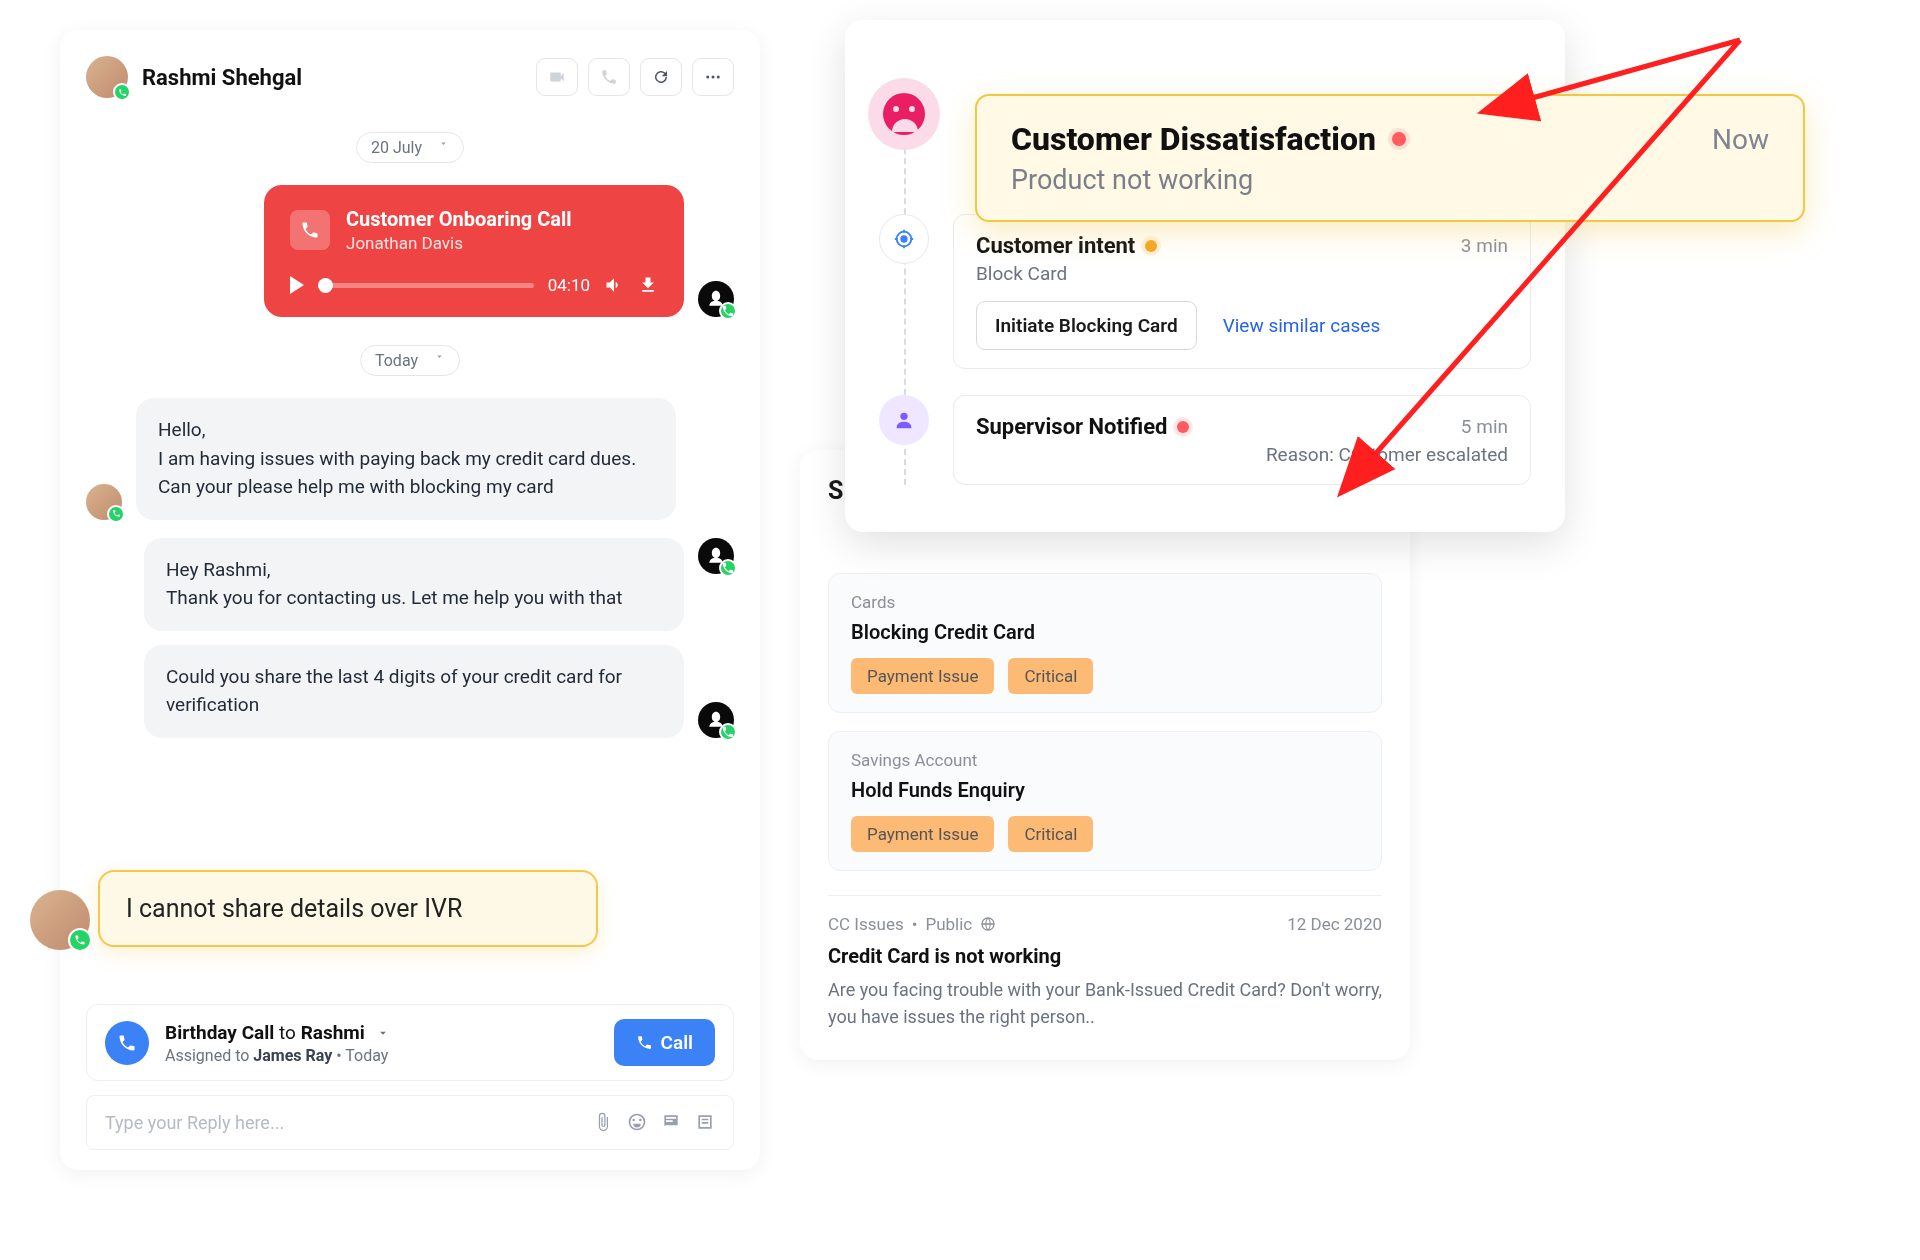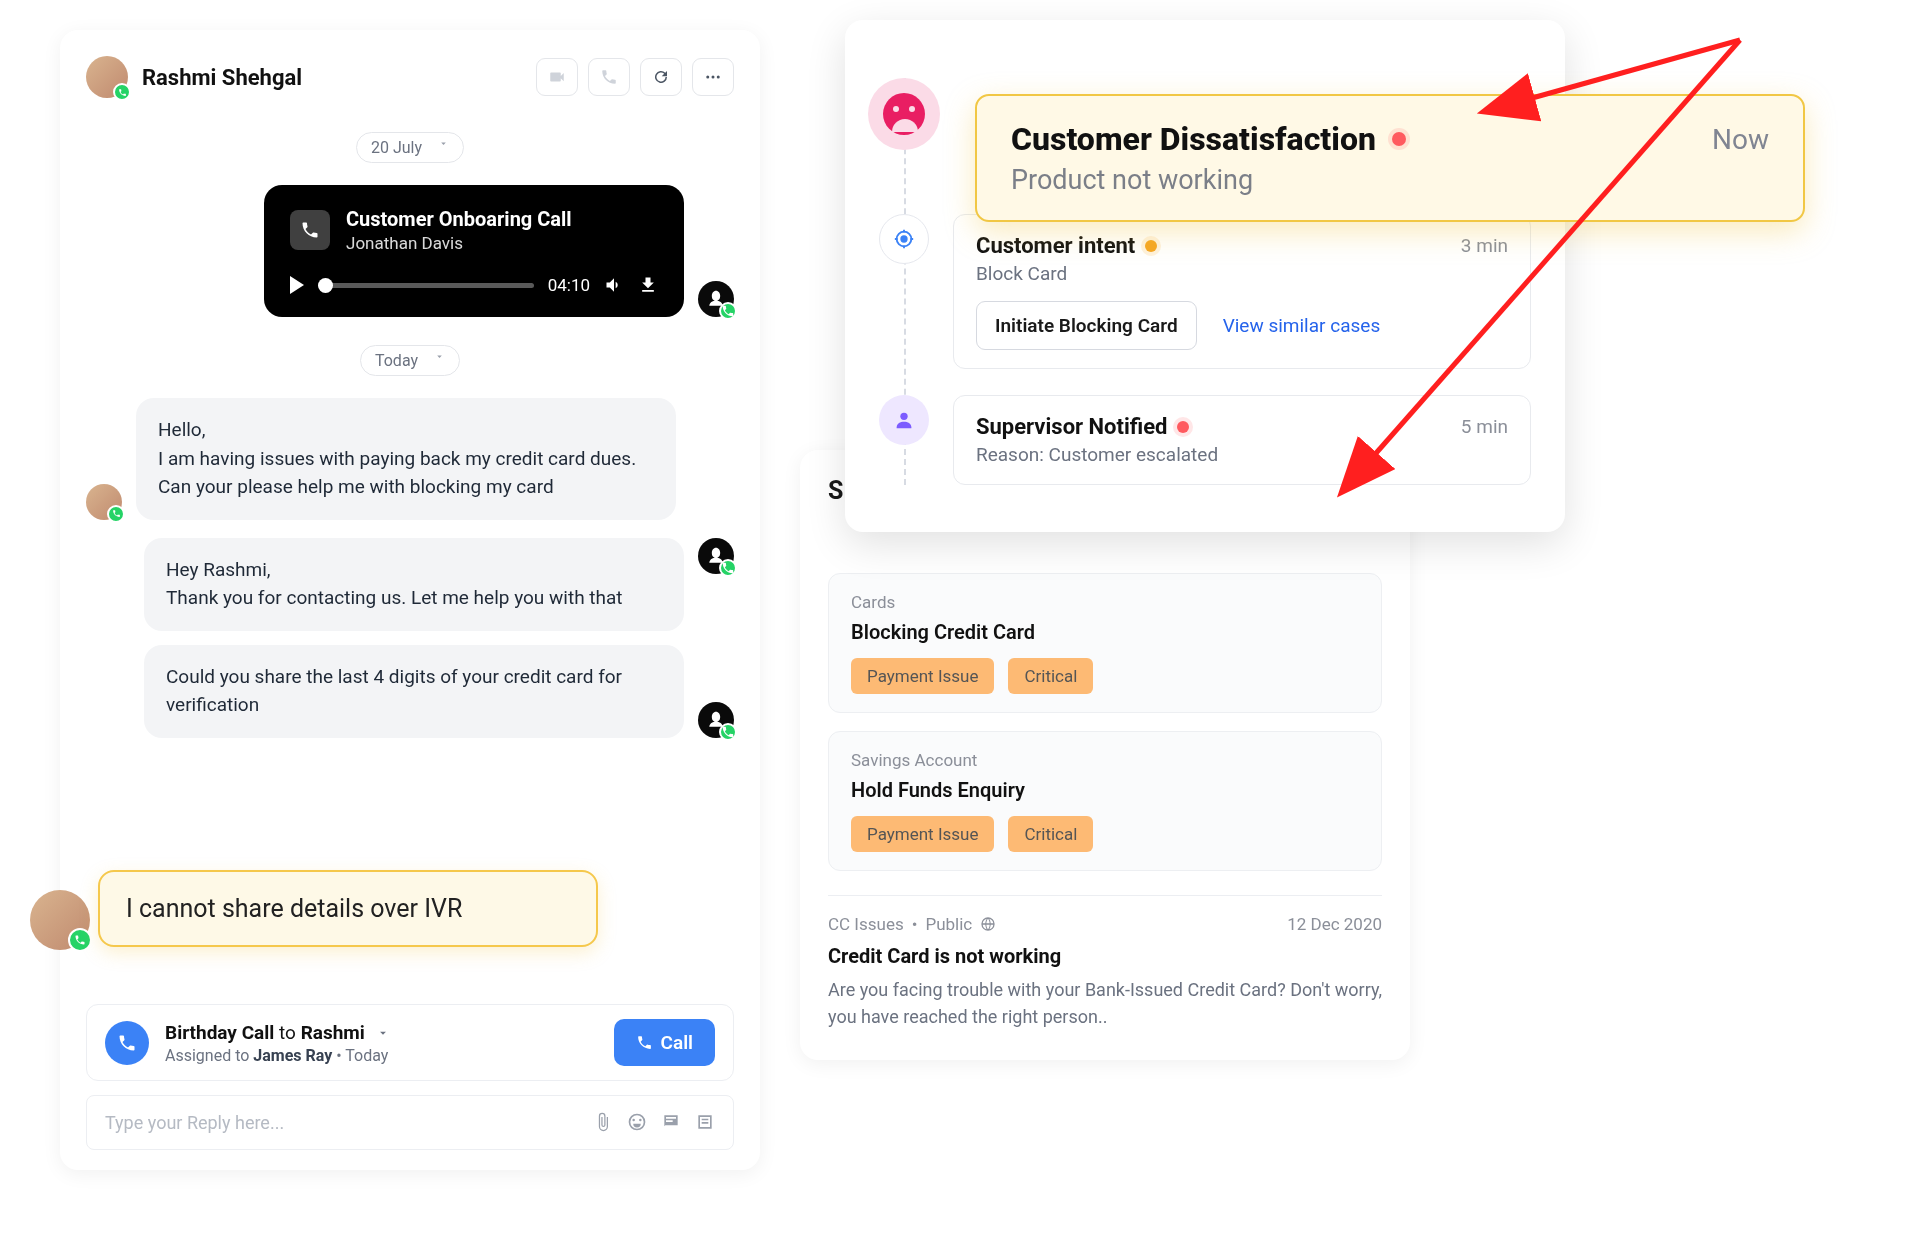--- a/index.html
+++ b/index.html
@@ -16,21 +16,21 @@
   .presence{position:absolute;right:-3px;bottom:-3px;width:18px;height:18px;border-radius:50%;background:#25d366;border:2px solid #fff;display:flex;align-items:center;justify-content:center;}
   .presence svg{width:9px;height:9px;fill:#fff;}
   .contact-name{font-size:22px;font-weight:700;color:#111;}
   .header-actions{display:flex;gap:10px;}
   .hbtn{width:42px;height:38px;border:1px solid #e4e6ea;border-radius:9px;background:#fff;display:flex;align-items:center;justify-content:center;cursor:pointer;}
   .hbtn svg{width:18px;height:18px;fill:#4b5563;}
   .hbtn.disabled svg{fill:#cfd3da;}
   .date-chip{align-self:center;margin-top:34px;border:1px solid #e4e6ea;border-radius:999px;padding:5px 14px;font-size:16px;color:#6b7280;display:flex;align-items:flex-start;gap:16px;}
   .date-chip svg{width:11px;height:11px;fill:#9aa0ab;}
   .audio-row{display:flex;justify-content:flex-end;align-items:flex-end;gap:14px;margin-top:22px;}
-  .audio-card{background:#000000;color:#fff;border-radius:18px;padding:22px 26px;width:420px;}
+  .audio-card{background:#ef4444;color:#fff;border-radius:18px;padding:22px 26px;width:420px;}
   .audio-top{display:flex;gap:16px;align-items:center;}
   .audio-icon{width:40px;height:40px;border-radius:8px;background:rgba(255,255,255,.25);display:flex;align-items:center;justify-content:center;}
   .audio-icon svg{width:20px;height:20px;fill:#fff;}
   .audio-title{font-size:20px;font-weight:700;}
   .audio-sub{font-size:17px;opacity:.85;margin-top:2px;}
   .audio-player{display:flex;align-items:center;gap:14px;margin-top:22px;}
   .play{width:0;height:0;border-left:14px solid #fff;border-top:9px solid transparent;border-bottom:9px solid transparent;}
   .track{flex:1;height:5px;background:rgba(255,255,255,.35);border-radius:3px;position:relative;}
   .thumb{position:absolute;left:0;top:-5px;width:15px;height:15px;border-radius:50%;background:#fff;}
   .time{font-size:17px;}
@@ -338,21 +338,21 @@
         <span>CC Issues</span>
           <span>•</span>
         <span>Public</span>
         <svg viewBox="0 0 24 24" style="width:16px;height:16px;fill:#8b8f99;">
             <path d="M12 2a10 10 0 1 0 0 20 10 10 0 0 0 0-20zm7.9 9H16c-.2-2.8-1-5.3-2.1-7A8 8 0 0 1 19.9 11zM12 4c1.3 1.3 2.3 4 2.5 7h-5C9.7 8 10.7 5.3 12 4zM4.1 11A8 8 0 0 1 10.1 4c-1.1 1.7-1.9 4.2-2.1 7H4.1zm0 2H8c.2 2.8 1 5.3 2.1 7A8 8 0 0 1 4.1 13zM12 20c-1.3-1.3-2.3-4-2.5-7h5c-.2 3-1.2 5.7-2.5 7zm1.9 0c1.1-1.7 1.9-4.2 2.1-7h3.9a8 8 0 0 1-6 7z"></path>
           </svg>
       </div>
       <span>12 Dec 2020</span>
     </div>
     <div class="article-title">Credit Card is not working</div>
-    <div class="article-desc">Are you facing trouble with your Bank-Issued Credit Card? Don't worry, you have reached the right person..</div>
+    <div class="article-desc">Are you facing trouble with your Bank-Issued Credit Card? Don't worry, you have issues the right person..</div>
   </div>
 </div>
 
 <div class="nudges">
   <div class="timeline">
     <div class="dash"></div>
 
     <div class="titem">
       <div class="tdot sad">
           <div class="sad-face"></div>
@@ -377,21 +377,21 @@
           <span class="tright">3 min</span>
         </div>
         <div class="sub">Block Card</div>
         <div class="actions">
           <button class="btn-outline">Initiate Blocking Card</button>
           <span class="link">View similar cases</span>
         </div>
       </div>
     </div>
 
-    <div class="titem" style="margin-bottom:7px;">
+    <div class="titem" style="margin-bottom:7px;text-align:right;">
       <div class="tdot" style="background:#eee7ff;border:none;">
           <svg viewBox="0 0 24 24" fill="#7c5cff">
             <circle cx="12" cy="8" r="4"></circle>
             <path d="M4 20c0-4 4-6 8-6s8 2 8 6v1H4v-1z"></path>
           </svg>
         </div>
       <div class="tcard">
         <div class="row">
           <h4>
               <span>Supervisor Notified</span>

